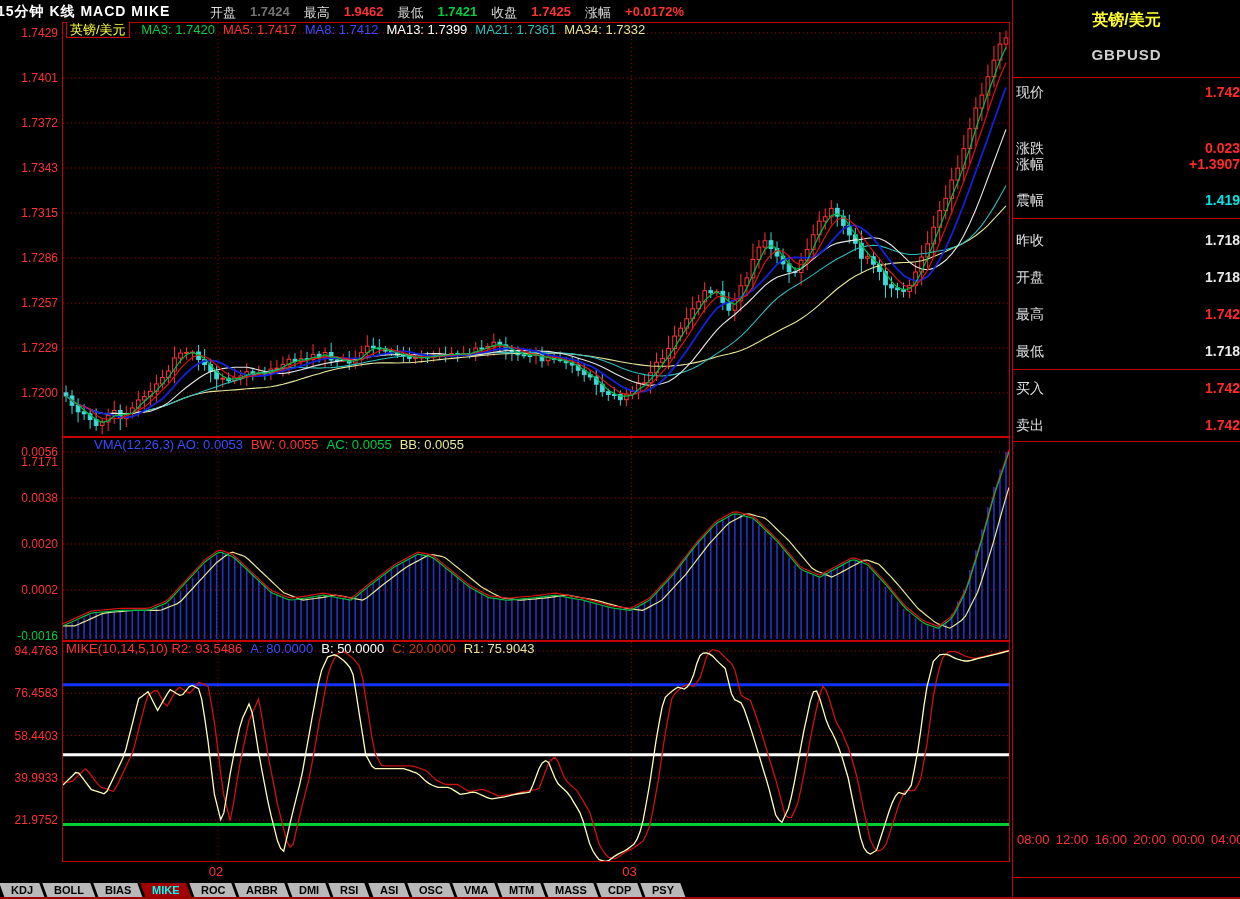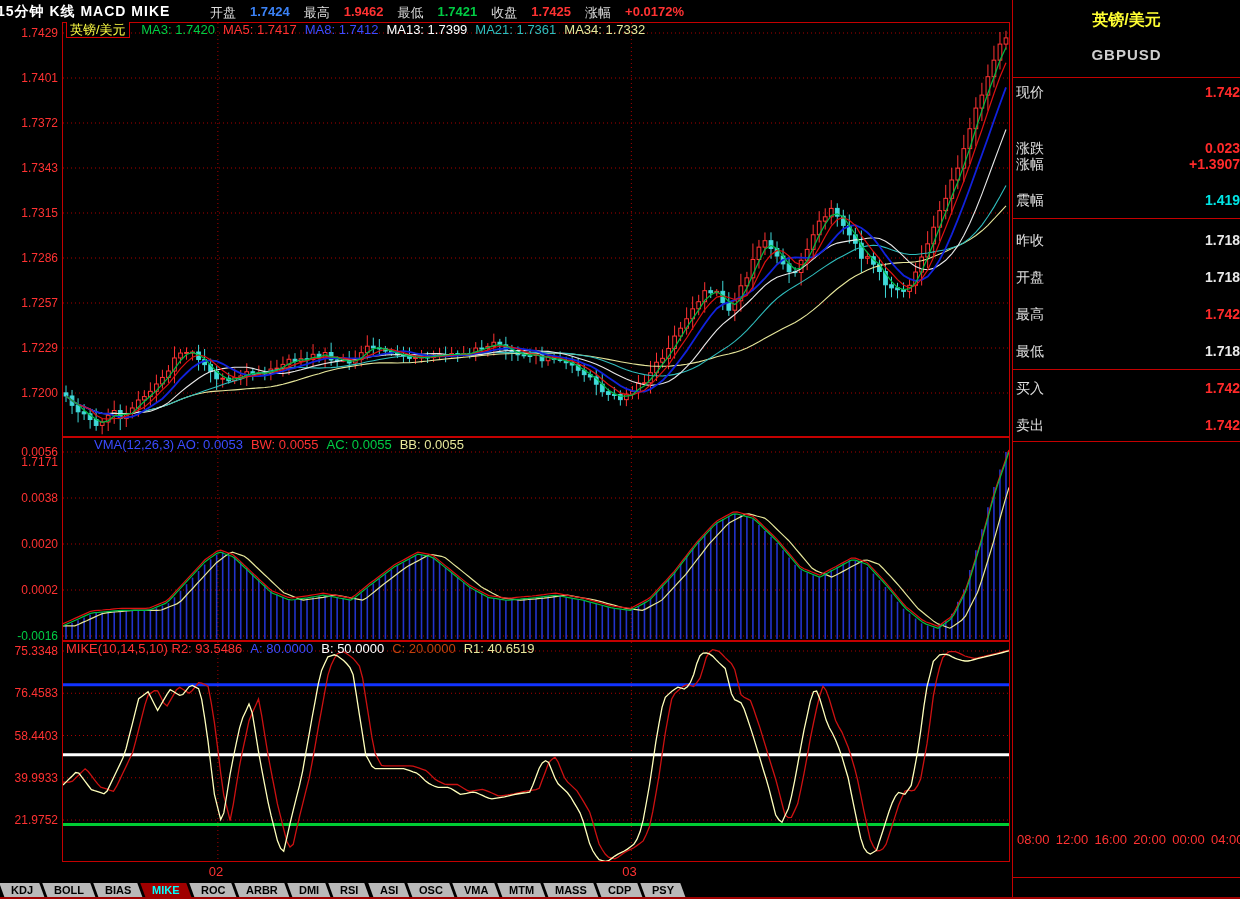--- a/index.html
+++ b/index.html
@@ -46,21 +46,21 @@
 </style>
 </head>
 <body>
 
 <div id="screen">
 
   <div id="topbar">
     <div class="title">15分钟 K线 MACD MIKE</div>
     <div class="fields" id="topfields">
         <span class="lab">开盘</span>
-        <span style="color: #3b82f6; font-weight: bold;">1.7424</span>
+        <span style="color: #737373; font-weight: bold;">1.7424</span>
         <span class="lab">最高</span>
         <span style="color: rgb(255, 50, 50); font-weight: bold;">1.9462</span>
         <span class="lab">最低</span>
         <span style="color: rgb(0, 204, 68); font-weight: bold;">1.7421</span>
         <span class="lab">收盘</span>
         <span style="color: rgb(255, 50, 50); font-weight: bold;">1.7425</span>
         <span class="lab">涨幅</span>
         <span style="color: rgb(255, 50, 50); font-weight: bold;">+0.0172%</span>
       </div>
   </div>
@@ -74,21 +74,21 @@
       <div class="axlab" style="top: 251px; color: rgb(255, 50, 50);">1.7286</div>
       <div class="axlab" style="top: 296px; color: rgb(255, 50, 50);">1.7257</div>
       <div class="axlab" style="top: 341px; color: rgb(255, 50, 50);">1.7229</div>
       <div class="axlab" style="top: 386px; color: rgb(255, 50, 50);">1.7200</div>
       <div class="axlab" style="top: 415px; color: rgb(255, 50, 50); margin-top: 40px;">1.7171</div>
       <div class="axlab" style="top: 445px; color: rgb(255, 50, 50);">0.0056</div>
       <div class="axlab" style="top: 491px; color: rgb(255, 50, 50);">0.0038</div>
       <div class="axlab" style="top: 537px; color: rgb(255, 50, 50);">0.0020</div>
       <div class="axlab" style="top: 583px; color: rgb(255, 50, 50);">0.0002</div>
       <div class="axlab" style="top: 629px; color: rgb(0, 204, 68);">-0.0016</div>
-      <div class="axlab" style="top: 644px; color: rgb(255, 50, 50);">75.3348</div>
+      <div class="axlab" style="top: 644px; color: rgb(255, 50, 50);">94.4763</div>
       <div class="axlab" style="top: 686.25px; color: rgb(255, 50, 50);">76.4583</div>
       <div class="axlab" style="top: 728.5px; color: rgb(255, 50, 50);">58.4403</div>
       <div class="axlab" style="top: 770.75px; color: rgb(255, 50, 50);">39.9933</div>
       <div class="axlab" style="top: 813px; color: rgb(255, 50, 50);">21.9752</div>
     </div>
 
   <div class="panel" id="mainpanel" style="top:22px;height:415px;">
       <svg width="946" height="413">
         <line x1="0" y1="10" x2="946" y2="10" stroke="#a80000" stroke-width="1" stroke-dasharray="1,3"></line>
         <line x1="0" y1="55" x2="946" y2="55" stroke="#a80000" stroke-width="1" stroke-dasharray="1,3"></line>
@@ -610,21 +610,21 @@
         <line x1="0" y1="178" x2="946" y2="178" stroke="#a80000" stroke-width="1" stroke-dasharray="1,3"></line>
         <line x1="154.86020000000002" y1="0" x2="154.86020000000002" y2="219" stroke="#a80000" stroke-width="1" stroke-dasharray="1,3"></line>
         <line x1="568.3568" y1="0" x2="568.3568" y2="219" stroke="#a80000" stroke-width="1" stroke-dasharray="1,3"></line>
         <line x1="0" y1="42.744195958135855" x2="946" y2="42.744195958135855" stroke="#1133ff" stroke-width="3"></line>
         <line x1="0" y1="112.674072980861" x2="946" y2="112.674072980861" stroke="#ffffff" stroke-width="3"></line>
         <line x1="0" y1="182.60395000358616" x2="946" y2="182.60395000358616" stroke="#00cc33" stroke-width="3"></line>
         <polyline points="0.0,140.2 3.2,140.2 6.3,140.2 9.5,139.2 12.6,136.1 15.8,133.0 18.9,129.9 22.1,126.8 25.2,129.5 28.4,133.7 31.5,137.8 34.7,141.9 37.8,145.2 41.0,146.2 44.1,147.2 47.3,148.3 50.5,149.3 53.6,144.2 56.8,137.6 59.9,131.0 63.1,124.4 66.2,117.8 69.4,111.2 72.5,99.9 75.7,87.5 78.8,75.1 82.0,62.6 85.1,53.2 88.3,50.9 91.4,48.6 94.6,48.8 97.8,55.0 100.9,61.2 104.1,64.0 107.2,58.6 110.4,53.2 113.5,47.8 116.7,45.4 119.8,47.3 123.0,49.3 126.1,51.2 129.3,48.5 132.4,44.6 135.6,40.7 138.7,41.2 141.9,42.7 145.1,44.3 148.2,60.6 151.4,80.6 154.5,104.9 157.7,131.1 160.8,153.3 164.0,165.9 167.1,178.5 170.3,162.3 173.4,142.9 176.6,123.5 179.7,108.2 182.9,93.5 186.0,78.7 189.2,70.9 192.4,64.0 195.5,57.0 198.7,73.7 201.8,93.2 205.0,112.6 208.1,129.2 211.3,145.5 214.4,161.9 217.6,174.7 220.7,187.1 223.9,199.5 227.0,205.0 230.2,202.3 233.3,188.4 236.5,174.6 239.7,161.8 242.8,149.3 246.0,136.9 249.1,120.7 252.3,102.8 255.4,84.9 258.6,67.6 261.7,50.5 264.9,33.4 268.0,23.5 271.2,16.7 274.3,11.7 277.5,10.7 280.6,9.7 283.8,11.7 287.0,14.1 290.1,16.4 293.3,20.1 296.4,24.0 299.6,36.0 302.7,55.9 305.9,75.9 309.0,95.9 312.2,111.6 315.3,117.5 318.5,123.3 321.6,123.9 324.8,123.9 327.9,123.9 331.1,123.9 334.3,123.9 337.4,123.9 340.6,123.9 343.7,123.9 346.9,123.9 350.0,124.2 353.2,125.2 356.3,126.2 359.5,127.3 362.6,128.3 365.8,131.0 368.9,134.1 372.1,137.2 375.2,139.1 378.4,140.6 381.6,142.2 384.7,142.5 387.9,142.5 391.0,142.5 394.2,142.5 397.3,144.3 400.5,146.2 403.6,148.1 406.8,149.3 409.9,148.8 413.1,148.3 416.2,147.8 419.4,147.3 422.5,148.3 425.7,149.6 428.9,151.0 432.0,152.4 435.2,153.8 438.3,153.8 441.5,153.3 444.6,152.9 447.8,152.4 450.9,151.9 454.1,151.1 457.2,150.4 460.4,149.6 463.5,149.1 466.7,148.6 469.8,148.1 473.0,147.6 476.2,146.3 479.3,137.8 482.5,129.4 485.6,120.9 488.8,117.4 491.9,115.2 495.1,120.0 498.2,127.7 501.4,135.5 504.5,139.9 507.7,142.9 510.8,145.9 514.0,148.9 517.1,153.8 520.3,159.2 523.5,164.6 526.6,169.9 529.8,180.3 532.9,191.2 536.1,202.0 539.2,207.5 542.4,212.3 545.5,215.2 548.7,216.1 551.8,216.9 555.0,215.2 558.1,212.9 561.3,210.6 564.4,208.9 567.6,207.3 570.8,205.8 573.9,203.6 577.1,201.3 580.2,198.9 583.4,192.2 586.5,184.5 589.7,169.9 592.8,152.4 596.0,133.8 599.1,112.4 602.3,91.0 605.4,73.9 608.6,57.3 611.7,51.6 614.9,48.7 618.1,46.1 621.2,43.8 624.4,42.6 627.5,43.5 630.7,44.5 633.8,40.6 637.0,36.2 640.1,26.4 643.3,15.3 646.4,10.2 649.6,7.6 652.7,8.3 655.9,9.4 659.0,12.3 662.2,15.6 665.4,18.7 668.5,21.6 671.7,27.4 674.8,40.0 678.0,52.7 681.1,55.3 684.3,56.9 687.4,58.4 690.6,67.0 693.7,76.3 696.9,85.6 700.0,95.9 703.2,106.3 706.3,116.6 709.5,127.0 712.7,137.3 715.8,148.8 719.0,161.5 722.1,173.1 725.3,175.7 728.4,175.4 731.6,168.6 734.7,161.8 737.9,147.2 741.0,131.6 744.2,114.3 747.3,96.6 750.5,81.0 753.6,66.5 756.8,53.5 760.0,44.1 763.1,48.5 766.3,57.1 769.4,67.8 772.6,78.5 775.7,84.6 778.9,90.1 782.0,97.4 785.2,105.2 788.3,115.0 791.5,125.7 794.6,137.8 797.8,153.4 800.9,168.9 804.1,183.5 807.3,197.9 810.4,204.3 813.6,208.8 816.7,208.7 819.9,206.8 823.0,202.5 826.2,192.8 829.3,183.1 832.5,173.1 835.6,163.2 838.8,155.8 841.9,149.2 845.1,147.9 848.2,148.8 851.4,148.2 854.6,143.7 857.7,136.7 860.9,119.2 864.0,101.7 867.2,78.7 870.3,54.3 873.5,38.1 876.6,25.5 879.8,15.6 882.9,12.3 886.1,9.6 889.2,9.6 892.4,9.6 895.5,10.9 898.7,12.4 901.9,14.0 905.0,14.9 908.2,15.7 911.3,16.5 914.5,16.0 917.6,15.2 920.8,14.5 923.9,13.7 927.1,12.9 930.2,12.1 933.4,11.4 936.5,10.6 939.7,9.8 942.8,9.0 946.0,8.2" fill="none" stroke="#cc1111" stroke-width="1.3"></polyline>
         <polyline points="0.0,143.0 3.2,139.9 6.3,136.8 9.5,133.7 12.6,130.5 15.8,131.1 18.9,135.2 22.1,139.4 25.2,143.5 28.4,147.6 31.5,148.7 34.7,149.7 37.8,150.7 41.0,151.8 44.1,149.0 47.3,142.4 50.5,135.8 53.6,129.2 56.8,122.6 59.9,116.0 63.1,106.5 66.2,94.0 69.4,81.6 72.5,69.2 75.7,56.7 78.8,54.4 82.0,52.1 85.1,49.7 88.3,56.0 91.4,62.2 94.6,68.4 97.8,63.0 100.9,57.6 104.1,52.2 107.2,47.6 110.4,49.5 113.5,51.5 116.7,53.4 119.8,52.5 123.0,48.6 126.1,44.7 129.3,43.5 132.4,45.1 135.6,46.6 138.7,57.4 141.9,77.4 145.1,99.9 148.2,126.1 151.4,152.3 154.5,164.9 157.7,177.6 160.8,170.9 164.0,151.5 167.1,132.1 170.3,115.5 173.4,100.7 176.6,85.9 179.7,75.8 182.9,68.9 186.0,61.9 189.2,70.7 192.4,90.1 195.5,109.6 198.7,127.1 201.8,143.4 205.0,159.8 208.1,173.7 211.3,186.2 214.4,198.6 217.6,206.4 220.7,209.2 223.9,195.4 227.0,181.6 230.2,168.3 233.3,155.9 236.5,143.4 239.7,128.8 242.8,111.0 246.0,93.1 249.1,75.5 252.3,58.4 255.4,41.3 258.6,28.4 261.7,21.6 264.9,14.8 268.0,13.8 271.2,12.8 274.3,13.8 277.5,16.2 280.6,18.5 283.8,21.8 287.0,25.7 290.1,32.8 293.3,52.7 296.4,72.7 299.6,92.7 302.7,112.7 305.9,118.5 309.0,124.3 312.2,126.7 315.3,126.7 318.5,126.7 321.6,126.7 324.8,126.7 327.9,126.7 331.1,126.7 334.3,126.7 337.4,126.7 340.6,126.7 343.7,127.7 346.9,128.7 350.0,129.8 353.2,130.8 356.3,132.9 359.5,136.0 362.6,139.1 365.8,141.4 368.9,143.0 372.1,144.5 375.2,145.3 378.4,145.3 381.6,145.3 384.7,145.3 387.9,146.5 391.0,148.4 394.2,150.4 397.3,152.3 400.5,151.8 403.6,151.3 406.8,150.7 409.9,150.2 413.1,150.7 416.2,152.0 419.4,153.4 422.5,154.8 425.7,156.1 428.9,156.8 432.0,156.3 435.2,155.8 438.3,155.3 441.5,154.8 444.6,154.2 447.8,153.4 450.9,152.6 454.1,152.0 457.2,151.5 460.4,151.0 463.5,150.6 466.7,150.1 469.8,143.2 473.0,134.7 476.2,126.2 479.3,120.9 482.5,118.7 485.6,120.4 488.8,128.2 491.9,136.0 495.1,141.8 498.2,144.8 501.4,147.8 504.5,150.8 507.7,155.0 510.8,160.4 514.0,165.7 517.1,171.1 520.3,179.8 523.5,190.7 526.6,201.6 529.8,208.8 532.9,213.7 536.1,217.7 539.2,218.6 542.4,219.5 545.5,218.7 548.7,216.4 551.8,214.1 555.0,212.1 558.1,210.6 561.3,209.0 564.4,207.1 567.6,204.7 570.8,202.4 573.9,197.4 577.1,189.6 580.2,177.9 583.4,160.5 586.5,143.0 589.7,121.6 592.8,100.2 596.0,81.7 599.1,65.1 602.3,55.3 605.4,52.4 608.6,49.5 611.7,47.3 614.9,45.1 618.1,46.0 621.2,47.0 624.4,44.7 627.5,40.3 630.7,32.5 633.8,21.4 637.0,13.7 640.1,11.1 643.3,10.8 646.4,11.9 649.6,14.1 652.7,17.4 655.9,20.6 659.0,23.5 662.2,26.4 665.4,39.1 668.5,51.7 671.7,57.7 674.8,59.2 678.0,60.8 681.1,67.0 684.3,76.3 687.4,85.6 690.6,95.6 693.7,105.9 696.9,116.3 700.0,126.7 703.2,137.0 706.3,147.8 709.5,160.5 712.7,173.1 715.8,177.7 719.0,180.3 722.1,173.5 725.3,166.7 728.4,154.6 731.6,139.1 734.7,122.4 737.9,104.7 741.0,88.2 744.2,73.6 747.3,59.1 750.5,49.7 753.6,49.0 756.8,56.7 760.0,67.4 763.1,78.1 766.3,85.7 769.4,91.3 772.6,97.9 775.7,105.7 778.9,114.6 782.0,125.3 785.2,136.0 788.3,151.5 791.5,167.1 794.6,181.9 797.8,196.4 800.9,205.8 804.1,210.2 807.3,212.1 810.4,210.2 813.6,208.2 816.7,198.5 819.9,188.8 823.0,178.9 826.2,169.0 829.3,160.6 832.5,154.0 835.6,150.4 838.8,151.3 841.9,152.3 845.1,147.9 848.2,143.4 851.4,127.2 854.6,109.8 857.7,88.8 860.9,64.4 864.0,44.7 867.2,32.1 870.3,19.4 873.5,16.1 876.6,12.8 879.8,12.4 882.9,12.4 886.1,13.2 889.2,14.8 892.4,16.3 895.5,17.5 898.7,18.3 901.9,19.0 905.0,19.0 908.2,18.3 911.3,17.5 914.5,16.7 917.6,15.9 920.8,15.2 923.9,14.4 927.1,13.6 930.2,12.8 933.4,12.1 936.5,11.3 939.7,10.5 942.8,9.7 946.0,8.9" fill="none" stroke="#ffffbb" stroke-width="1.3"></polyline>
       </svg>
     </div>
-  <div class="overlaytext" id="mikeheader" style="left:66px;top:641px;"><span style="color: rgb(255, 50, 50);">MIKE(10,14,5,10) R2: 93.5486</span><span style="color: rgb(59, 75, 255);">A: 80.0000</span><span style="color: rgb(255, 255, 255);">B: 50.0000</span><span style="color: #c2410c;">C: 20.0000</span><span style="color: rgb(230, 230, 154);">R1: 40.6519</span></div>
+  <div class="overlaytext" id="mikeheader" style="left:66px;top:641px;"><span style="color: rgb(255, 50, 50);">MIKE(10,14,5,10) R2: 93.5486</span><span style="color: rgb(59, 75, 255);">A: 80.0000</span><span style="color: rgb(255, 255, 255);">B: 50.0000</span><span style="color: #c2410c;">C: 20.0000</span><span style="color: rgb(230, 230, 154);">R1: 75.9043</span></div>
 
   <div id="xlabels">
       <div class="xlab" style="left: 208.86px; top: 864px;">02</div>
       <div class="xlab" style="left: 622.357px; top: 864px;">03</div>
     </div>
 
   <div id="tabbar"><div class="tab"><span>KDJ</span></div><div class="tab"><span>BOLL</span></div><div class="tab"><span>BIAS</span></div><div class="tab active"><span>MIKE</span></div><div class="tab"><span>ROC</span></div><div class="tab"><span>ARBR</span></div><div class="tab"><span>DMI</span></div><div class="tab"><span>RSI</span></div><div class="tab"><span>ASI</span></div><div class="tab"><span>OSC</span></div><div class="tab"><span>VMA</span></div><div class="tab"><span>MTM</span></div><div class="tab"><span>MASS</span></div><div class="tab"><span>CDP</span></div><div class="tab"><span>PSY</span></div></div>
   <div id="bottomline"></div>
 
   <div id="rightpanel">

